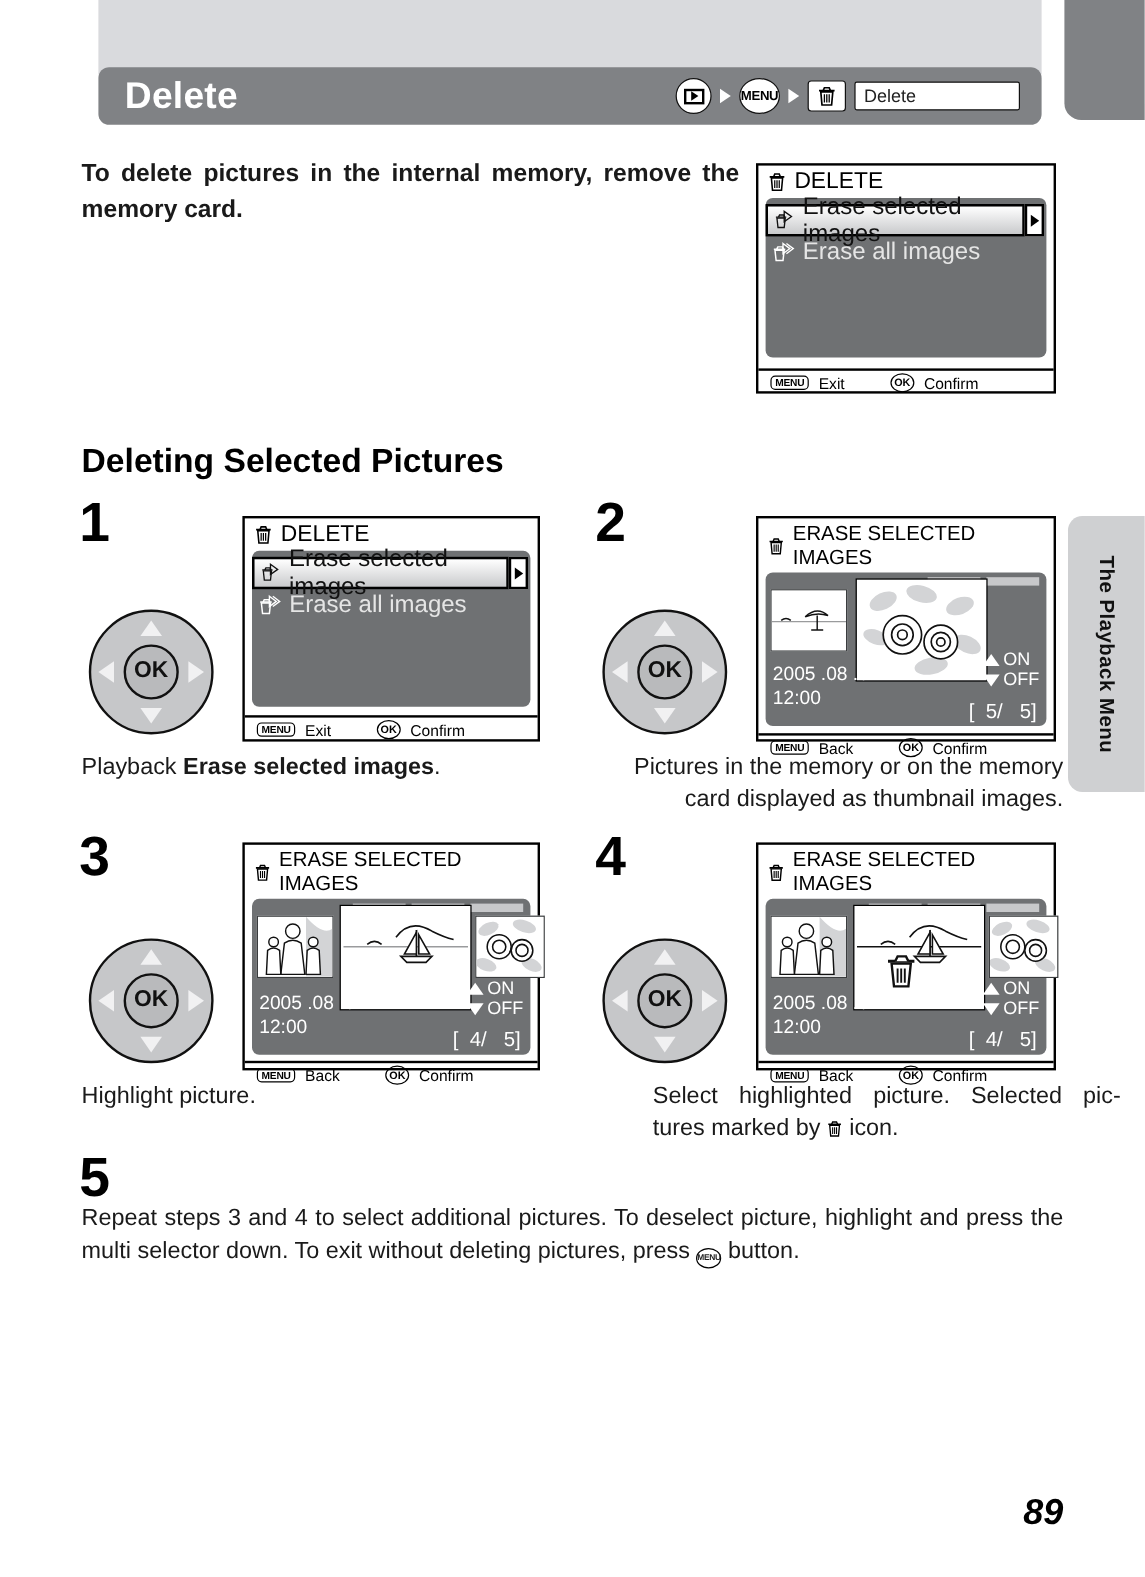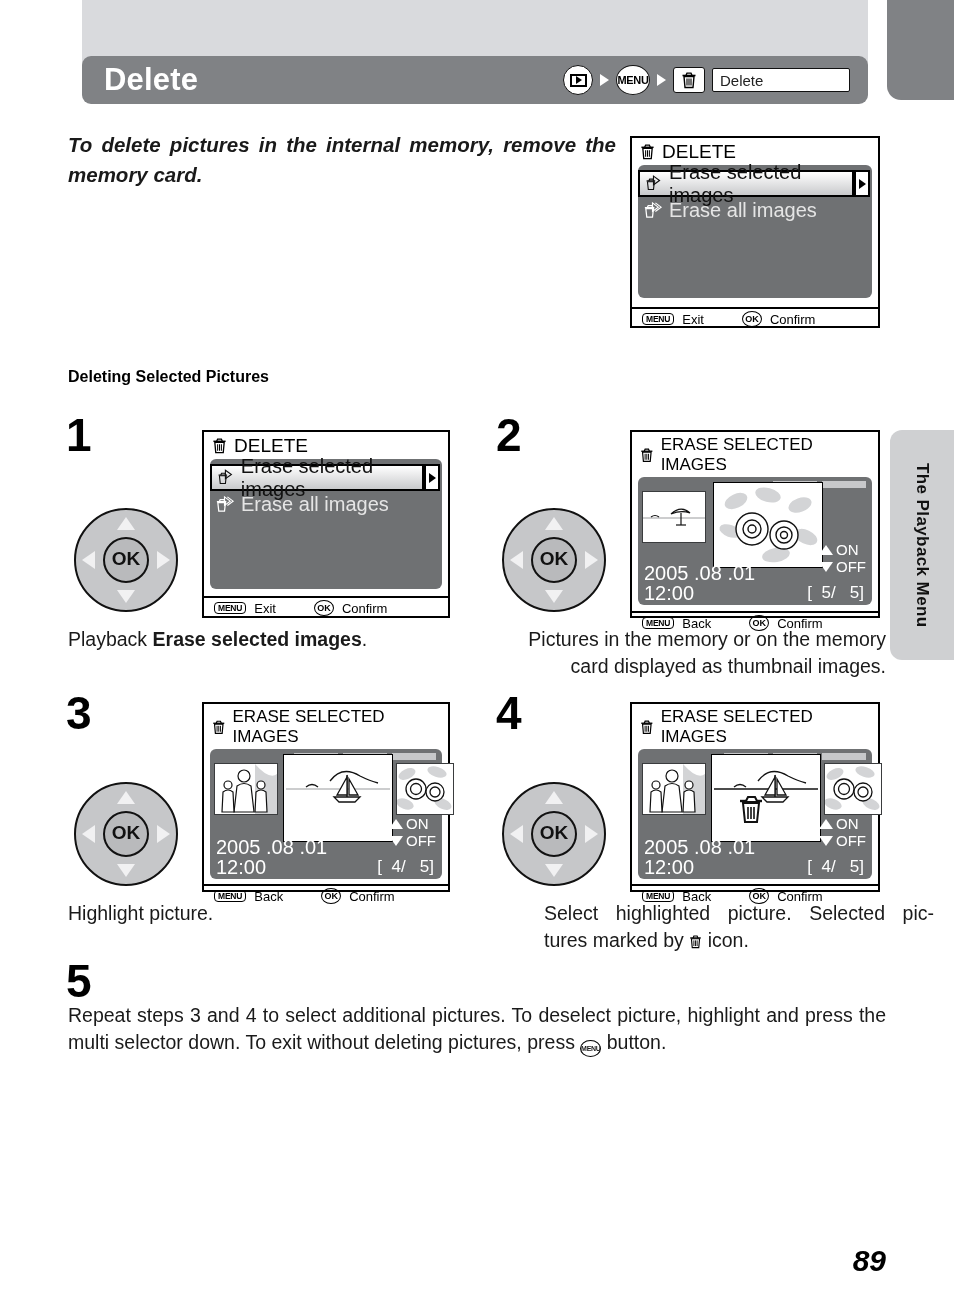--- a/index.html
+++ b/index.html
@@ -65,21 +65,21 @@
     font-size:15px;color:#222;
   }
   
   .tg{display:block}
 
   
   .intro{
     position:absolute;left:68px;top:130px;width:548px;
     font-size:20.5px;line-height:30px;color:#1a1a1a;
   }
-  .intro .justify{text-align:justify;font-style:italic;}
+  .intro .justify{text-align:justify;}
 
   
   .lcd{
     position:absolute;background:#fff;border:2px solid #000;box-sizing:border-box;
   }
   .lcd-title{
     display:flex;align-items:center;gap:7px;
     padding:3px 0 2px 8px;font-size:19px;font-weight:normal;color:#000;
     font-family:"Liberation Sans", sans-serif;
   }
@@ -127,21 +127,21 @@
   .thumb.center{border:2px solid #fff;outline:1px solid #000;}
   .topbars{position:absolute;top:4px;right:6px;display:flex;gap:5px;}
   .topbar{width:44px;height:7px;background:#c7c8ca;}
   .onoff{
     position:absolute;right:6px;bottom:30px;color:#fff;font-size:15px;
     line-height:17px;
   }
   .onoff div{display:flex;align-items:center;gap:3px;}
   .tri-up{width:0;height:0;border-bottom:10px solid #fff;border-left:7px solid transparent;border-right:7px solid transparent;}
   .tri-dn{width:0;height:0;border-top:10px solid #fff;border-left:7px solid transparent;border-right:7px solid transparent;}
-  .datetime{position:absolute;left:6px;bottom:2px;color:#fff;font-size:20px;line-height:20px;}
+  .datetime{position:absolute;left:6px;bottom:12px;color:#fff;font-size:16px;line-height:20px;}
   .counter{position:absolute;right:8px;bottom:2px;color:#fff;font-size:17px;line-height:20px;}
 
   
   .msel{position:absolute;width:104px;height:104px;}
   .msel .pad{
     position:absolute;inset:0;border-radius:50%;
     background:#c6c7c9;border:2px solid #111;box-sizing:border-box;
   }
   .msel .okbtn{
     position:absolute;left:50%;top:50%;transform:translate(-50%,-50%);
@@ -159,21 +159,21 @@
   .ar.lf{top:50%;left:8px;transform:translateY(-50%);
     border-right:13px solid #f1f1f2;border-top:9px solid transparent;border-bottom:9px solid transparent;}
   .ar.rt{top:50%;right:8px;transform:translateY(-50%);
     border-left:13px solid #f1f1f2;border-top:9px solid transparent;border-bottom:9px solid transparent;}
 
   
   .stepnum{position:absolute;font-size:46px;font-weight:bold;line-height:1;}
   .cap{position:absolute;font-size:19.5px;line-height:27px;color:#1a1a1a;}
   .cap b{font-weight:bold;}
   .sec-head{
-    position:absolute;left:68px;top:368px;font-size:16px;font-weight:bold;
+    position:absolute;left:68px;top:368px;font-size:28px;font-weight:bold;
   }
 
   
   .sidetab{
     position:absolute;right:0;top:430px;width:64px;height:230px;
     background:#cfd0d2;border-top-left-radius:12px;border-bottom-left-radius:12px;
     display:flex;align-items:center;justify-content:center;
   }
   .sidetab span{
     writing-mode:vertical-rl;font-size:17px;font-weight:bold;color:#111;

